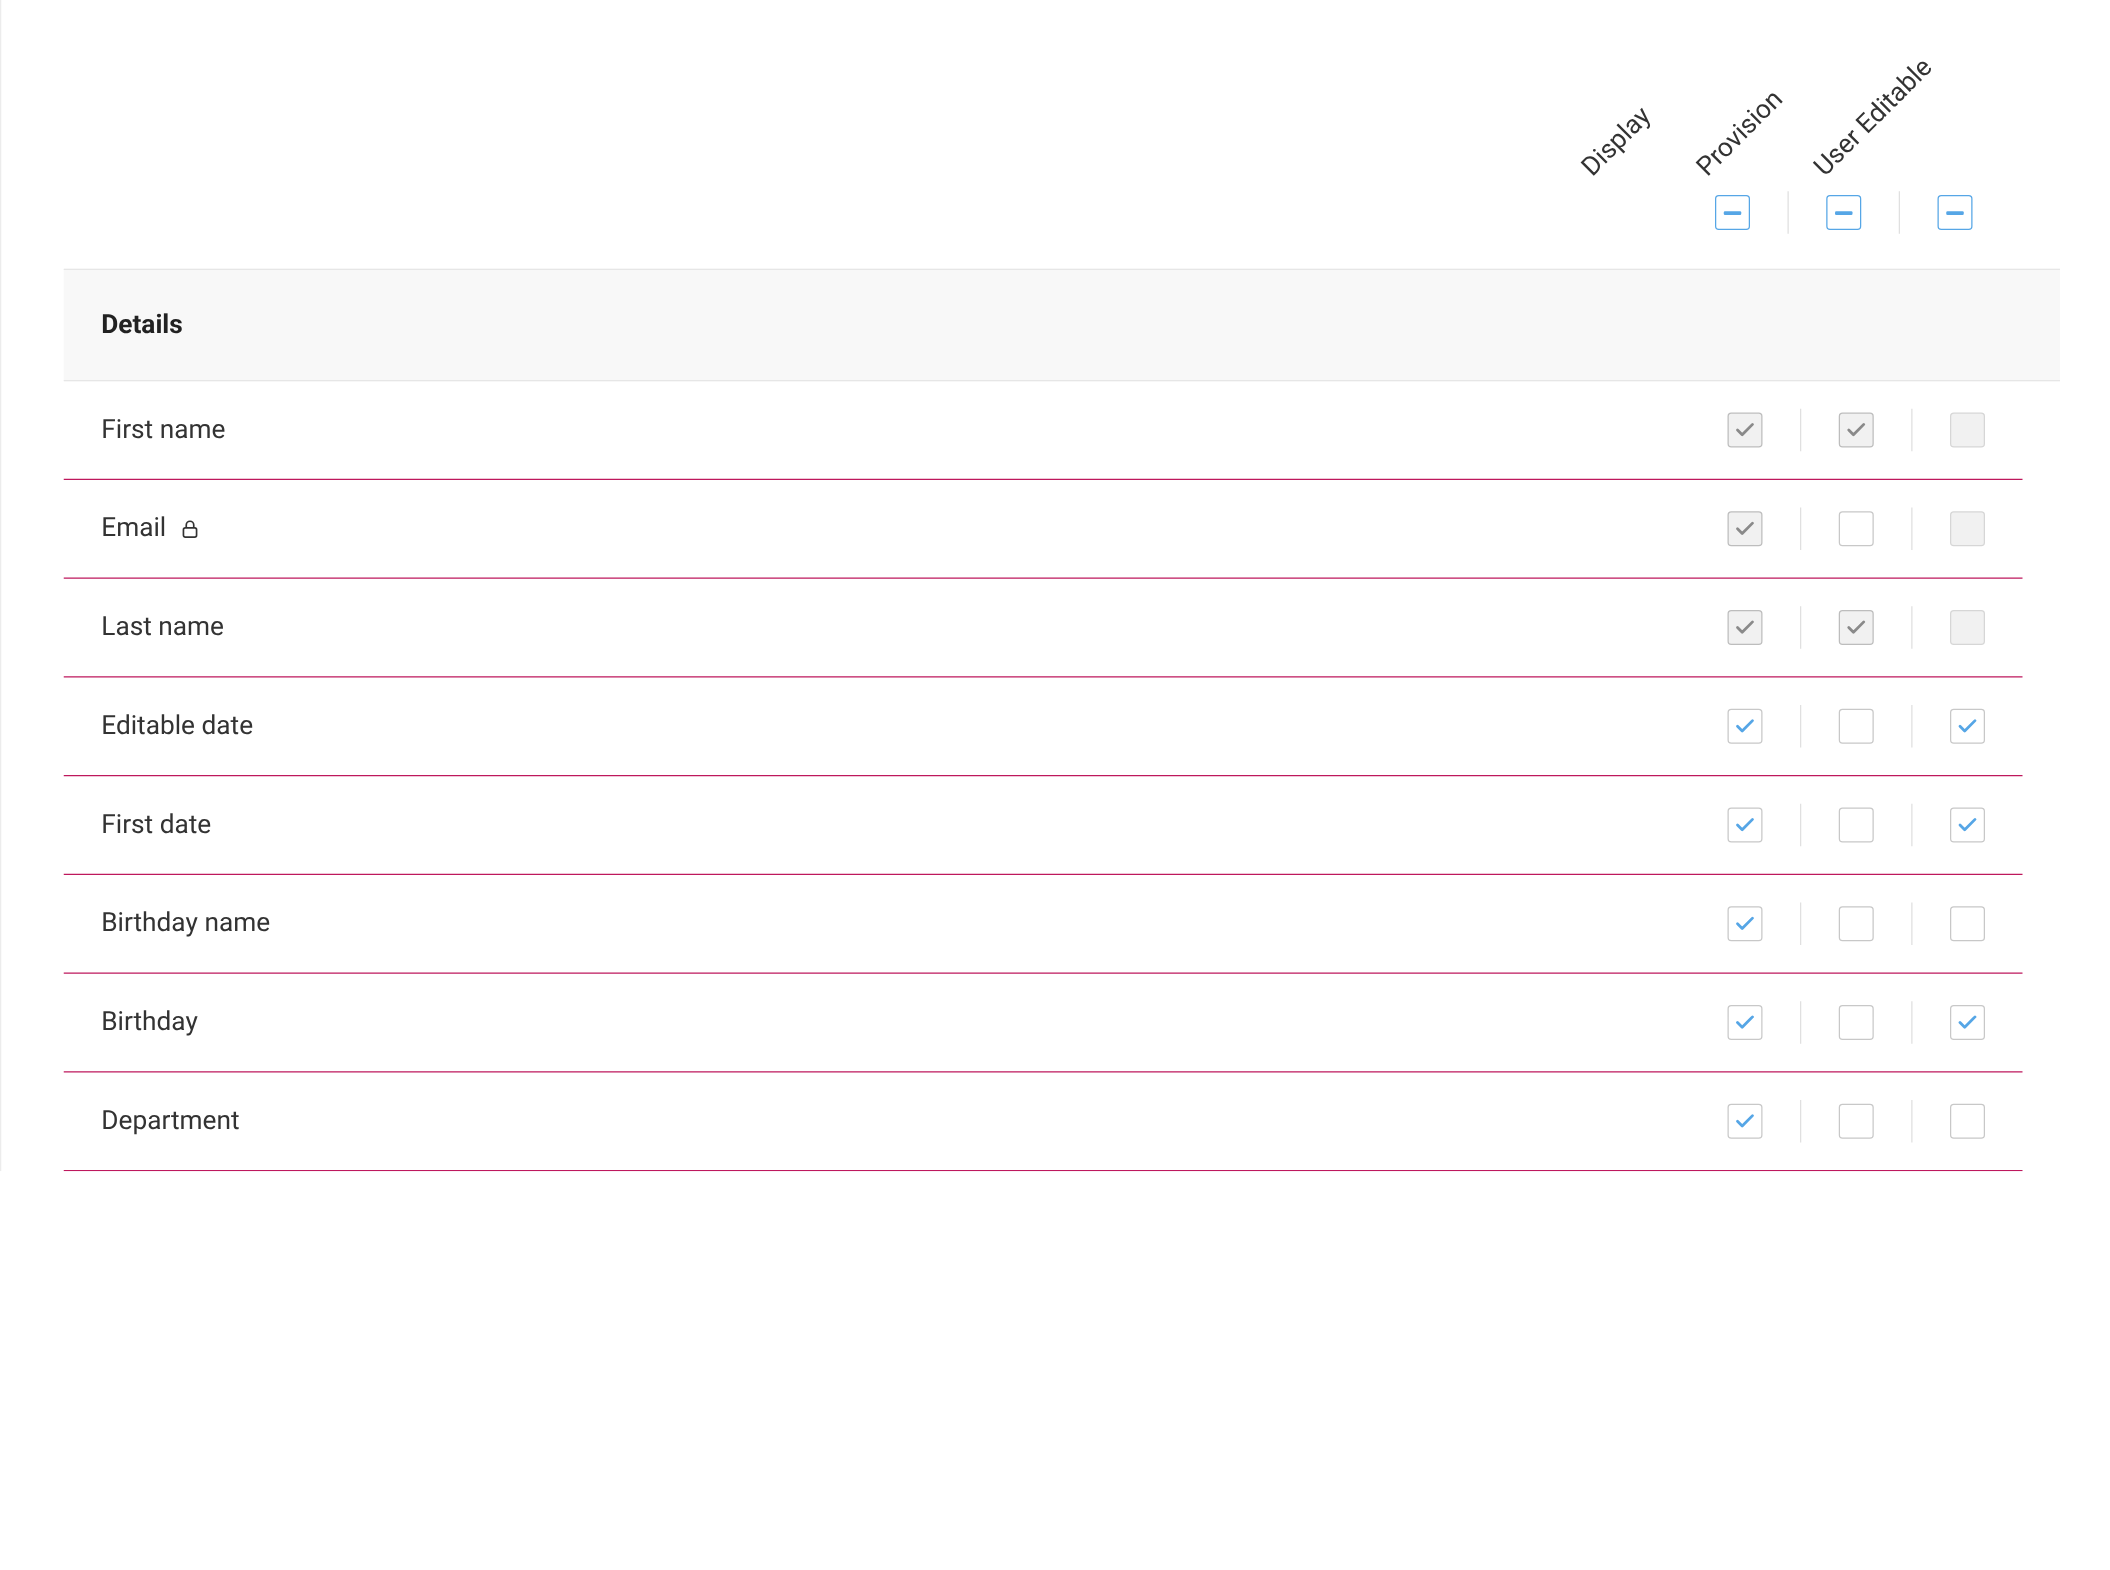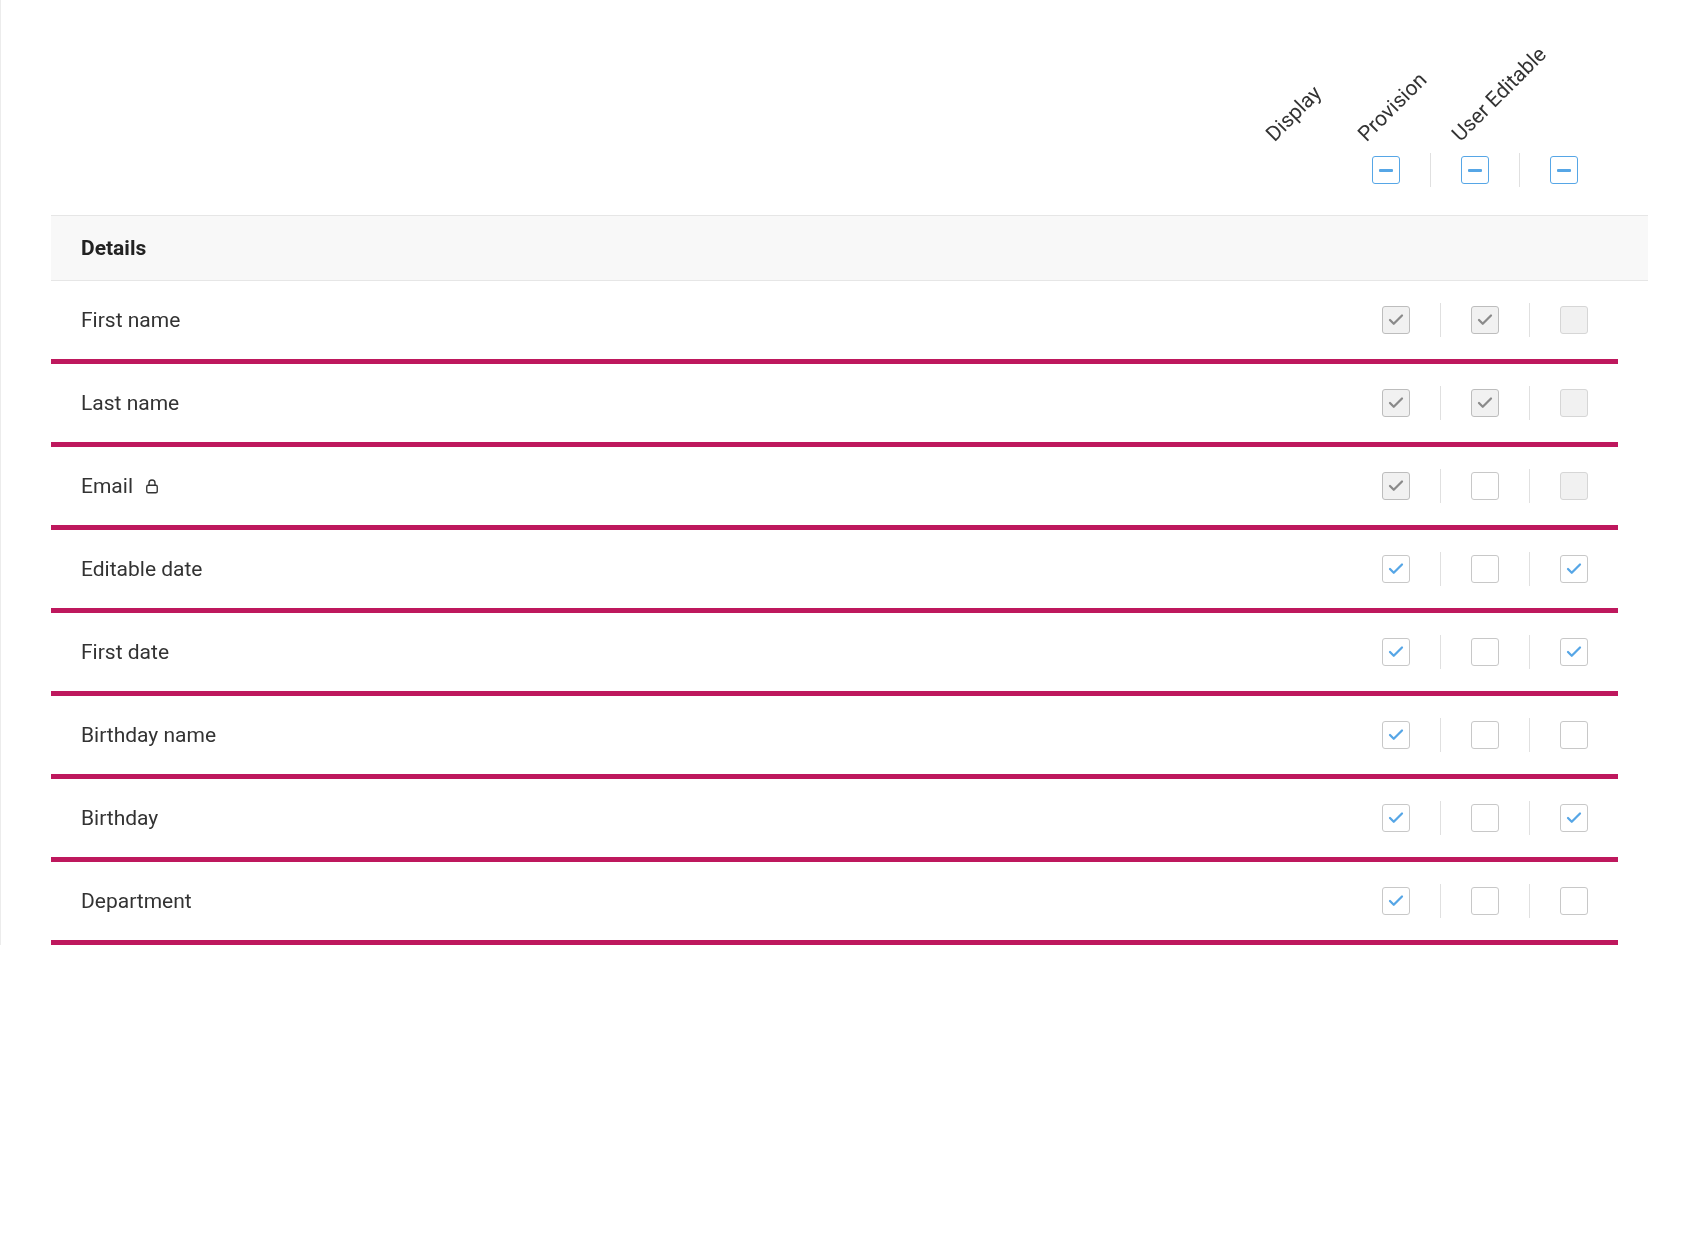--- a/index.html
+++ b/index.html
@@ -104,30 +104,30 @@
       fill: none;
       stroke-width: 3;
       stroke-linecap: round;
       stroke-linejoin: round;
     }
 
     .section-header {
       background: #f8f8f8;
       border-top: 1px solid #e6e6e6;
       border-bottom: 1px solid #e6e6e6;
-      padding: 20px 30px;
+      padding: 32px 30px;
       font-weight: 700;
       font-size: 21px;
       color: #222;
     }
     .row {
       display: flex;
       align-items: center;
       padding: 22px 30px 22px 30px;
-      border-bottom: 5px solid #be185d;
+      border-bottom: 1px solid #be185d;
     }
     .row-label {
       flex: 1;
       display: flex;
       align-items: center;
       gap: 10px;
       color: #333;
       font-size: 21px;
     }
     .lock-icon {
@@ -198,46 +198,20 @@
               </div>
             </div>
             <div class="divider-v"></div>
             <div class="cb-cell">
               <div class="cb disabled-gray"></div>
             </div>
           </div>
         </div>
         <div class="row">
           <div class="row-label">
-            <span>Last name</span>
-          </div>
-          <div class="checkbox-group">
-            <div class="cb-cell">
-              <div class="cb checked-gray">
-                <svg viewBox="0 0 24 24">
-                  <polyline points="4 12 9 17 20 6"></polyline>
-                </svg>
-              </div>
-            </div>
-            <div class="divider-v"></div>
-            <div class="cb-cell">
-              <div class="cb checked-gray">
-                <svg viewBox="0 0 24 24">
-                  <polyline points="4 12 9 17 20 6"></polyline>
-                </svg>
-              </div>
-            </div>
-            <div class="divider-v"></div>
-            <div class="cb-cell">
-              <div class="cb disabled-gray"></div>
-            </div>
-          </div>
-        </div>
-        <div class="row">
-          <div class="row-label">
             <span>Email</span>
             <span class="lock-icon">
               <svg viewBox="0 0 24 24">
                 <rect x="5" y="11" width="14" height="10" rx="2"></rect>
                 <path d="M8 11 V8 a4 4 0 0 1 8 0 v3"></path>
               </svg>
             </span>
           </div>
           <div class="checkbox-group">
             <div class="cb-cell">
@@ -252,20 +226,46 @@
               <div class="cb"></div>
             </div>
             <div class="divider-v"></div>
             <div class="cb-cell">
               <div class="cb disabled-gray"></div>
             </div>
           </div>
         </div>
         <div class="row">
           <div class="row-label">
+            <span>Last name</span>
+          </div>
+          <div class="checkbox-group">
+            <div class="cb-cell">
+              <div class="cb checked-gray">
+                <svg viewBox="0 0 24 24">
+                  <polyline points="4 12 9 17 20 6"></polyline>
+                </svg>
+              </div>
+            </div>
+            <div class="divider-v"></div>
+            <div class="cb-cell">
+              <div class="cb checked-gray">
+                <svg viewBox="0 0 24 24">
+                  <polyline points="4 12 9 17 20 6"></polyline>
+                </svg>
+              </div>
+            </div>
+            <div class="divider-v"></div>
+            <div class="cb-cell">
+              <div class="cb disabled-gray"></div>
+            </div>
+          </div>
+        </div>
+        <div class="row">
+          <div class="row-label">
             <span>Editable date</span>
           </div>
           <div class="checkbox-group">
             <div class="cb-cell">
               <div class="cb checked-blue">
                 <svg viewBox="0 0 24 24">
                   <polyline points="4 12 9 17 20 6"></polyline>
                 </svg>
               </div>
             </div>

